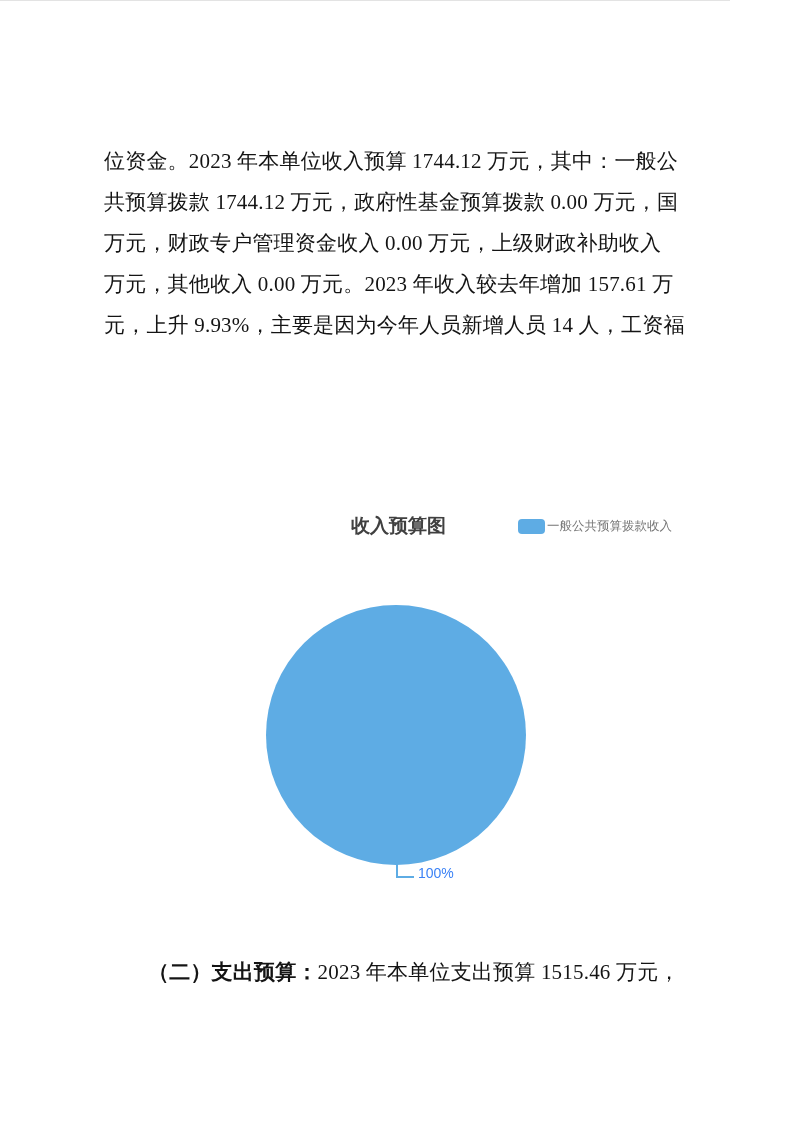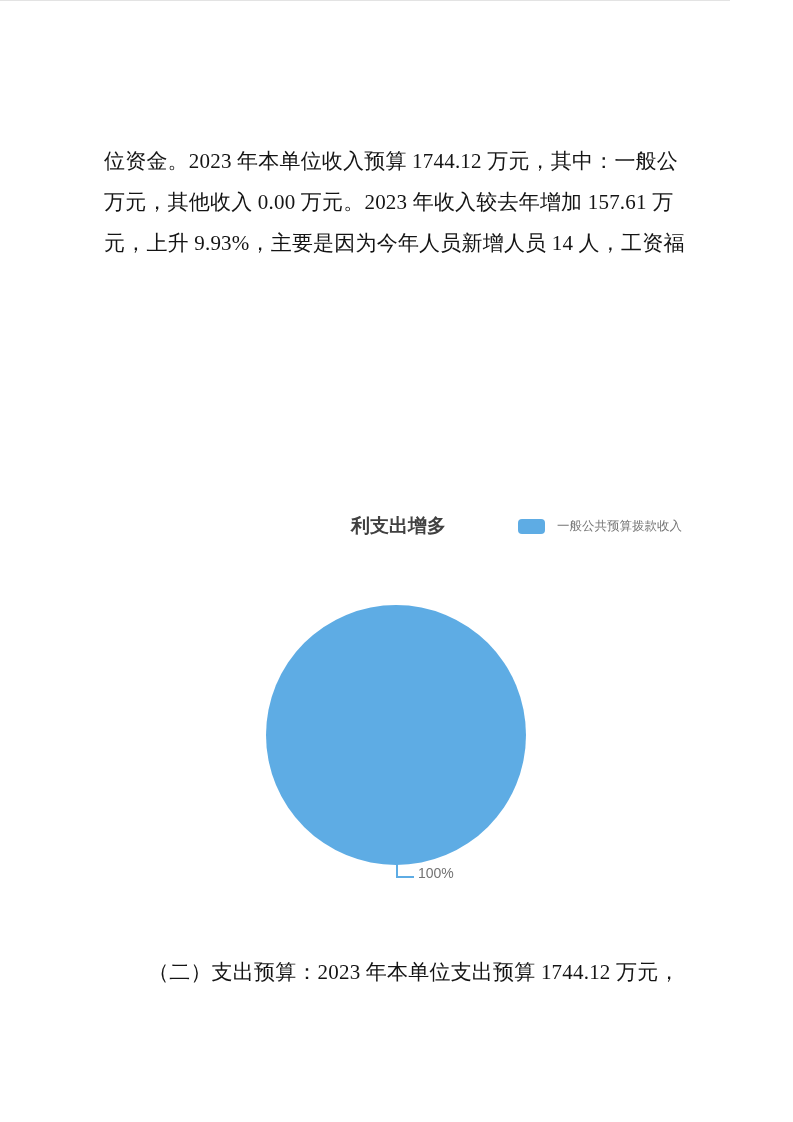--- a/index.html
+++ b/index.html
@@ -4,52 +4,54 @@
 <style>
   html,body{margin:0;padding:0;background:#ffffff;}
   .page{position:relative;width:730px;height:1122px;background:#ffffff;overflow:hidden;
         font-family:"Liberation Serif","DejaVu Serif",serif;color:#141414;}
   .top-line{position:absolute;top:0;left:0;right:0;height:1px;background:#e3e3e3;}
   .body-text{position:absolute;left:104px;top:141px;width:600px;font-size:21px;}
   .tline{height:41px;line-height:41px;white-space:nowrap;letter-spacing:0.2px;}
   .chart-title{position:absolute;left:351px;top:513px;
         font-family:"Liberation Sans","DejaVu Sans",sans-serif;
         font-weight:bold;font-size:19px;color:#404040;line-height:25px;}
-  .legend{position:absolute;left:518px;top:518px;display:flex;align-items:center;gap:12px;}
+  .legend{position:absolute;left:518px;top:518px;display:flex;align-items:center;gap:2px;}
   .swatch{width:27px;height:15px;border-radius:4px;background:#5EACE4;display:inline-block;}
   .legend-label{font-family:"Liberation Sans","DejaVu Sans",sans-serif;
         font-size:12.5px;color:#767676;line-height:17px;}
   .pie{position:absolute;left:266px;top:605px;width:260px;height:260px;
         border-radius:50%;background:#5EACE4;}
   .leader{position:absolute;left:396px;top:861px;width:16px;height:15px;
         border-left:2px solid #5EACE4;border-bottom:2px solid #5EACE4;}
   .pct{position:absolute;left:418px;top:864px;
         font-family:"Liberation Sans","DejaVu Sans",sans-serif;
-        font-size:14px;color:#737373;line-height:18px;}
+        font-size:14px;color:#3b82f6;line-height:18px;}
   .footer-para{position:absolute;left:104px;top:952px;width:620px;
         font-size:21px;line-height:41px;text-indent:44px;white-space:nowrap;letter-spacing:0.2px;}
-  .bold{font-weight:normal;}
+  .bold{font-weight:bold;}
 </style>
 </head>
 <body>
 
 <div class="page">
   <div class="top-line"></div>
 
   <div class="body-text">
     <div class="tline">位资金。2023 年本单位收入预算 1744.12 万元，其中：一般公</div>
+    <div class="tline">共预算拨款 1744.12 万元，政府性基金预算拨款 0.00 万元，国</div>
+    <div class="tline">万元，财政专户管理资金收入 0.00 万元，上级财政补助收入</div>
     <div class="tline">万元，其他收入 0.00 万元。2023 年收入较去年增加 157.61 万</div>
     <div class="tline">元，上升 9.93%，主要是因为今年人员新增人员 14 人，工资福</div>
   </div>
 
-  <div class="chart-title">利支出增多</div>
+  <div class="chart-title">收入预算图</div>
 
   <div class="legend">
     <span class="swatch"></span>
     <span class="legend-label">一般公共预算拨款收入</span>
   </div>
 
   <div class="pie"></div>
   <div class="leader"></div>
   <div class="pct">100%</div>
 
-  <div class="footer-para"><span class="bold">（二）支出预算：</span><span>2023 年本单位支出预算 1744.12 万元，</span></div>
+  <div class="footer-para"><span class="bold">（二）支出预算：</span><span>2023 年本单位支出预算 1515.46 万元，</span></div>
 </div>
 
 </body></html>

